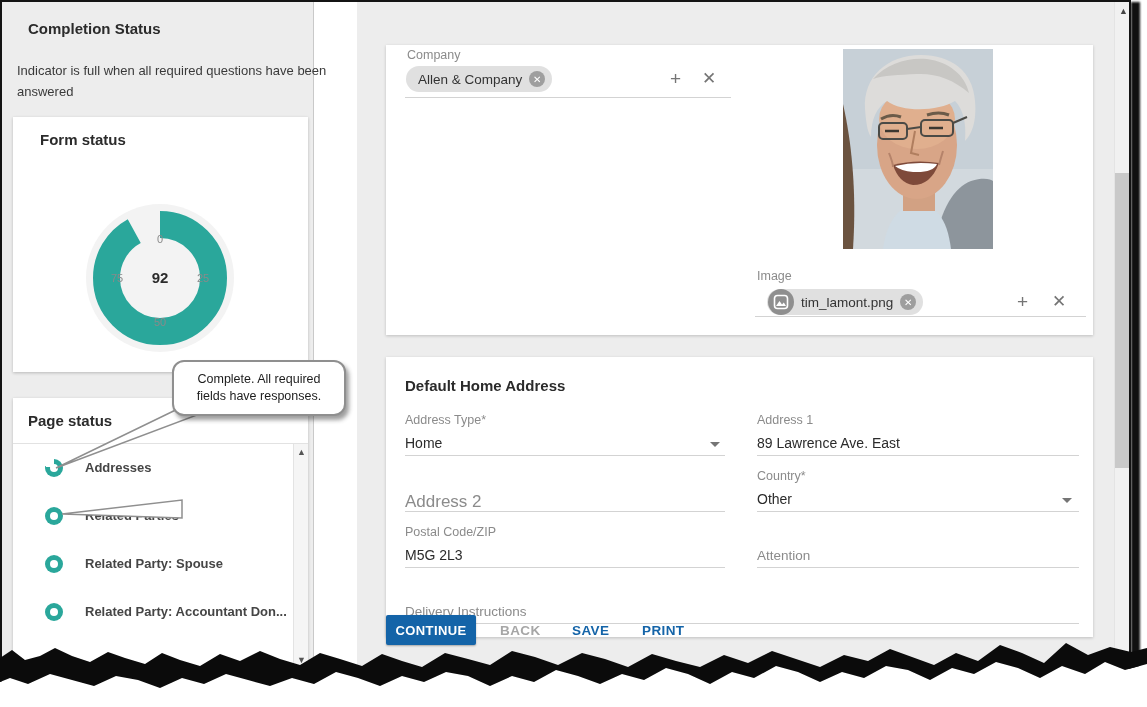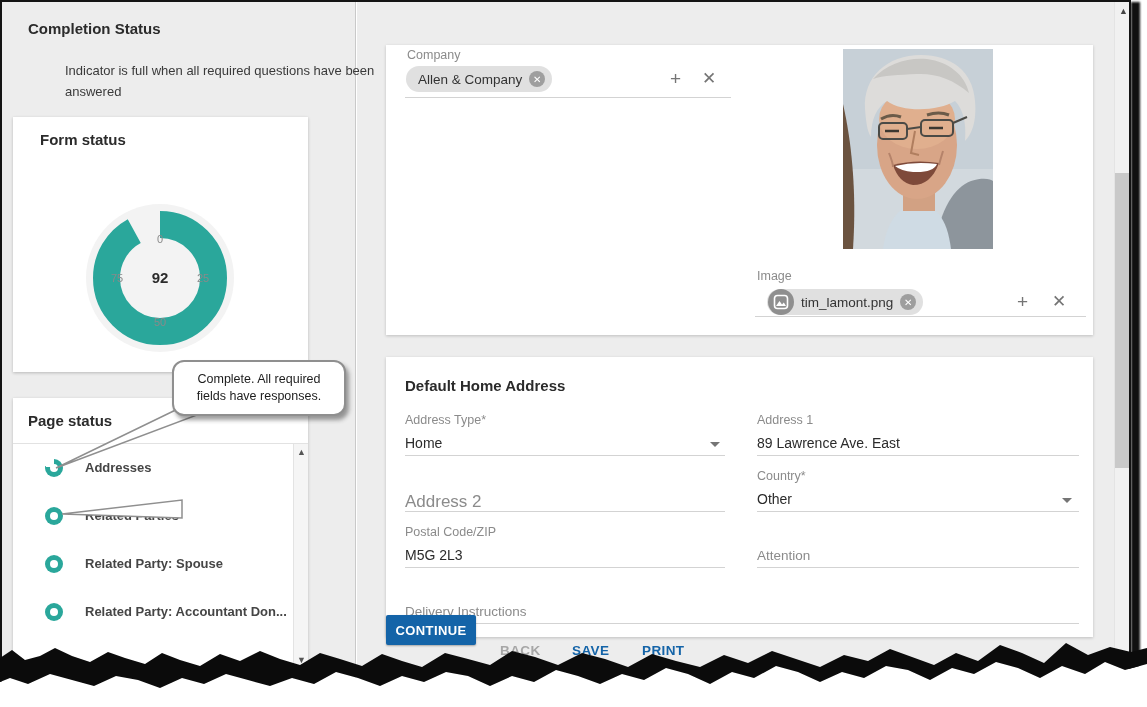--- a/index.html
+++ b/index.html
@@ -4,24 +4,24 @@
 <style>
   html,body{margin:0;padding:0;background:#fff;}
   .page{position:relative;width:1147px;height:707px;overflow:hidden;
         font-family:"Liberation Sans","DejaVu Sans",sans-serif;background:#fff;}
   
   .frame{position:absolute;left:0;top:0;width:1131px;height:705px;border:2px solid #141414;
          border-bottom:none;box-sizing:border-box;pointer-events:none;z-index:40;}
   .shadow-right{position:absolute;left:1131px;top:2px;width:9px;height:700px;background:#101010;
                 filter:blur(1.2px);z-index:39;}
   
-  .sidebar{position:absolute;left:2px;top:2px;width:354px;height:700px;background:#ededed;
+  .sidebar{position:absolute;left:2px;top:2px;width:312px;height:700px;background:#ededed;
            border-right:1px solid #c9c9c9;box-sizing:border-box;}
   .sb-title{position:absolute;left:26px;top:18px;font-size:15px;font-weight:700;color:#2b2b2b;}
-  .sb-desc{position:absolute;left:15px;top:58px;width:330px;font-size:13px;color:#3a3a3a;line-height:21px;margin-left:48px;}
+  .sb-desc{position:absolute;left:15px;top:58px;width:330px;font-size:13px;color:#3a3a3a;line-height:21px;}
   .card{position:absolute;background:#fff;box-shadow:0 1px 3px rgba(0,0,0,.22);}
   .form-card{left:11px;top:115px;width:295px;height:255px;}
   .card-title{position:absolute;left:27px;top:14px;font-size:15px;font-weight:700;color:#2b2b2b;}
   .page-card{left:11px;top:396px;width:295px;height:309px;}
   .pc-divider{position:absolute;left:0;top:45px;width:100%;height:1px;background:#e2e2e2;}
   .ps-list{position:absolute;left:0;top:46px;width:280px;}
   .ps-row{position:relative;height:48px;}
   .ps-row.active{background:#e7e7e7;}
   .donut-ico{position:absolute;left:32px;top:15px;width:18px;height:18px;border-radius:50%;
              background:conic-gradient(#2aa79b 0 360deg);}
@@ -52,21 +52,21 @@
         display:flex;align-items:center;justify-content:center;}
   .ghost-ico{position:absolute;font-size:19px;color:#757575;line-height:19px;}
   .ddarrow{position:absolute;width:0;height:0;border-left:5px solid transparent;border-right:5px solid transparent;
            border-top:5px solid #757575;}
   .section-title{position:absolute;font-size:15px;font-weight:700;color:#2b2b2b;}
   
   .btn-primary{position:absolute;left:386px;top:615px;width:90px;height:30px;background:#1464a8;color:#fff;
         font-size:13px;font-weight:700;letter-spacing:.4px;border:none;border-radius:2px;
         display:flex;align-items:center;justify-content:center;box-shadow:0 1px 2px rgba(0,0,0,.3);}
   .btn-text{position:absolute;top:615px;height:30px;display:flex;align-items:center;font-size:13.5px;
-        font-weight:700;letter-spacing:.4px;background:none;border:none;margin-top:20px;}
+        font-weight:700;letter-spacing:.4px;background:none;border:none;}
   .btn-back{left:494px;color:#a6a6a6;}
   .btn-save{left:566px;color:#1464a8;}
   .btn-print{left:636px;color:#1464a8;}
   
   .main-scroll{position:absolute;left:1114px;top:2px;width:16px;height:698px;background:#f1f1f1;border-left:1px solid #e4e4e4;box-sizing:border-box;}
   .main-thumb{position:absolute;left:1115px;top:173px;width:15px;height:295px;background:#c9c9c9;}
   
   .tear{position:absolute;left:0;top:640px;z-index:60;}
   .gauge-tick{font-size:11px;fill:#8a8a8a;}
   .gauge-val{font-size:15px;font-weight:700;fill:#2b2b2b;}

